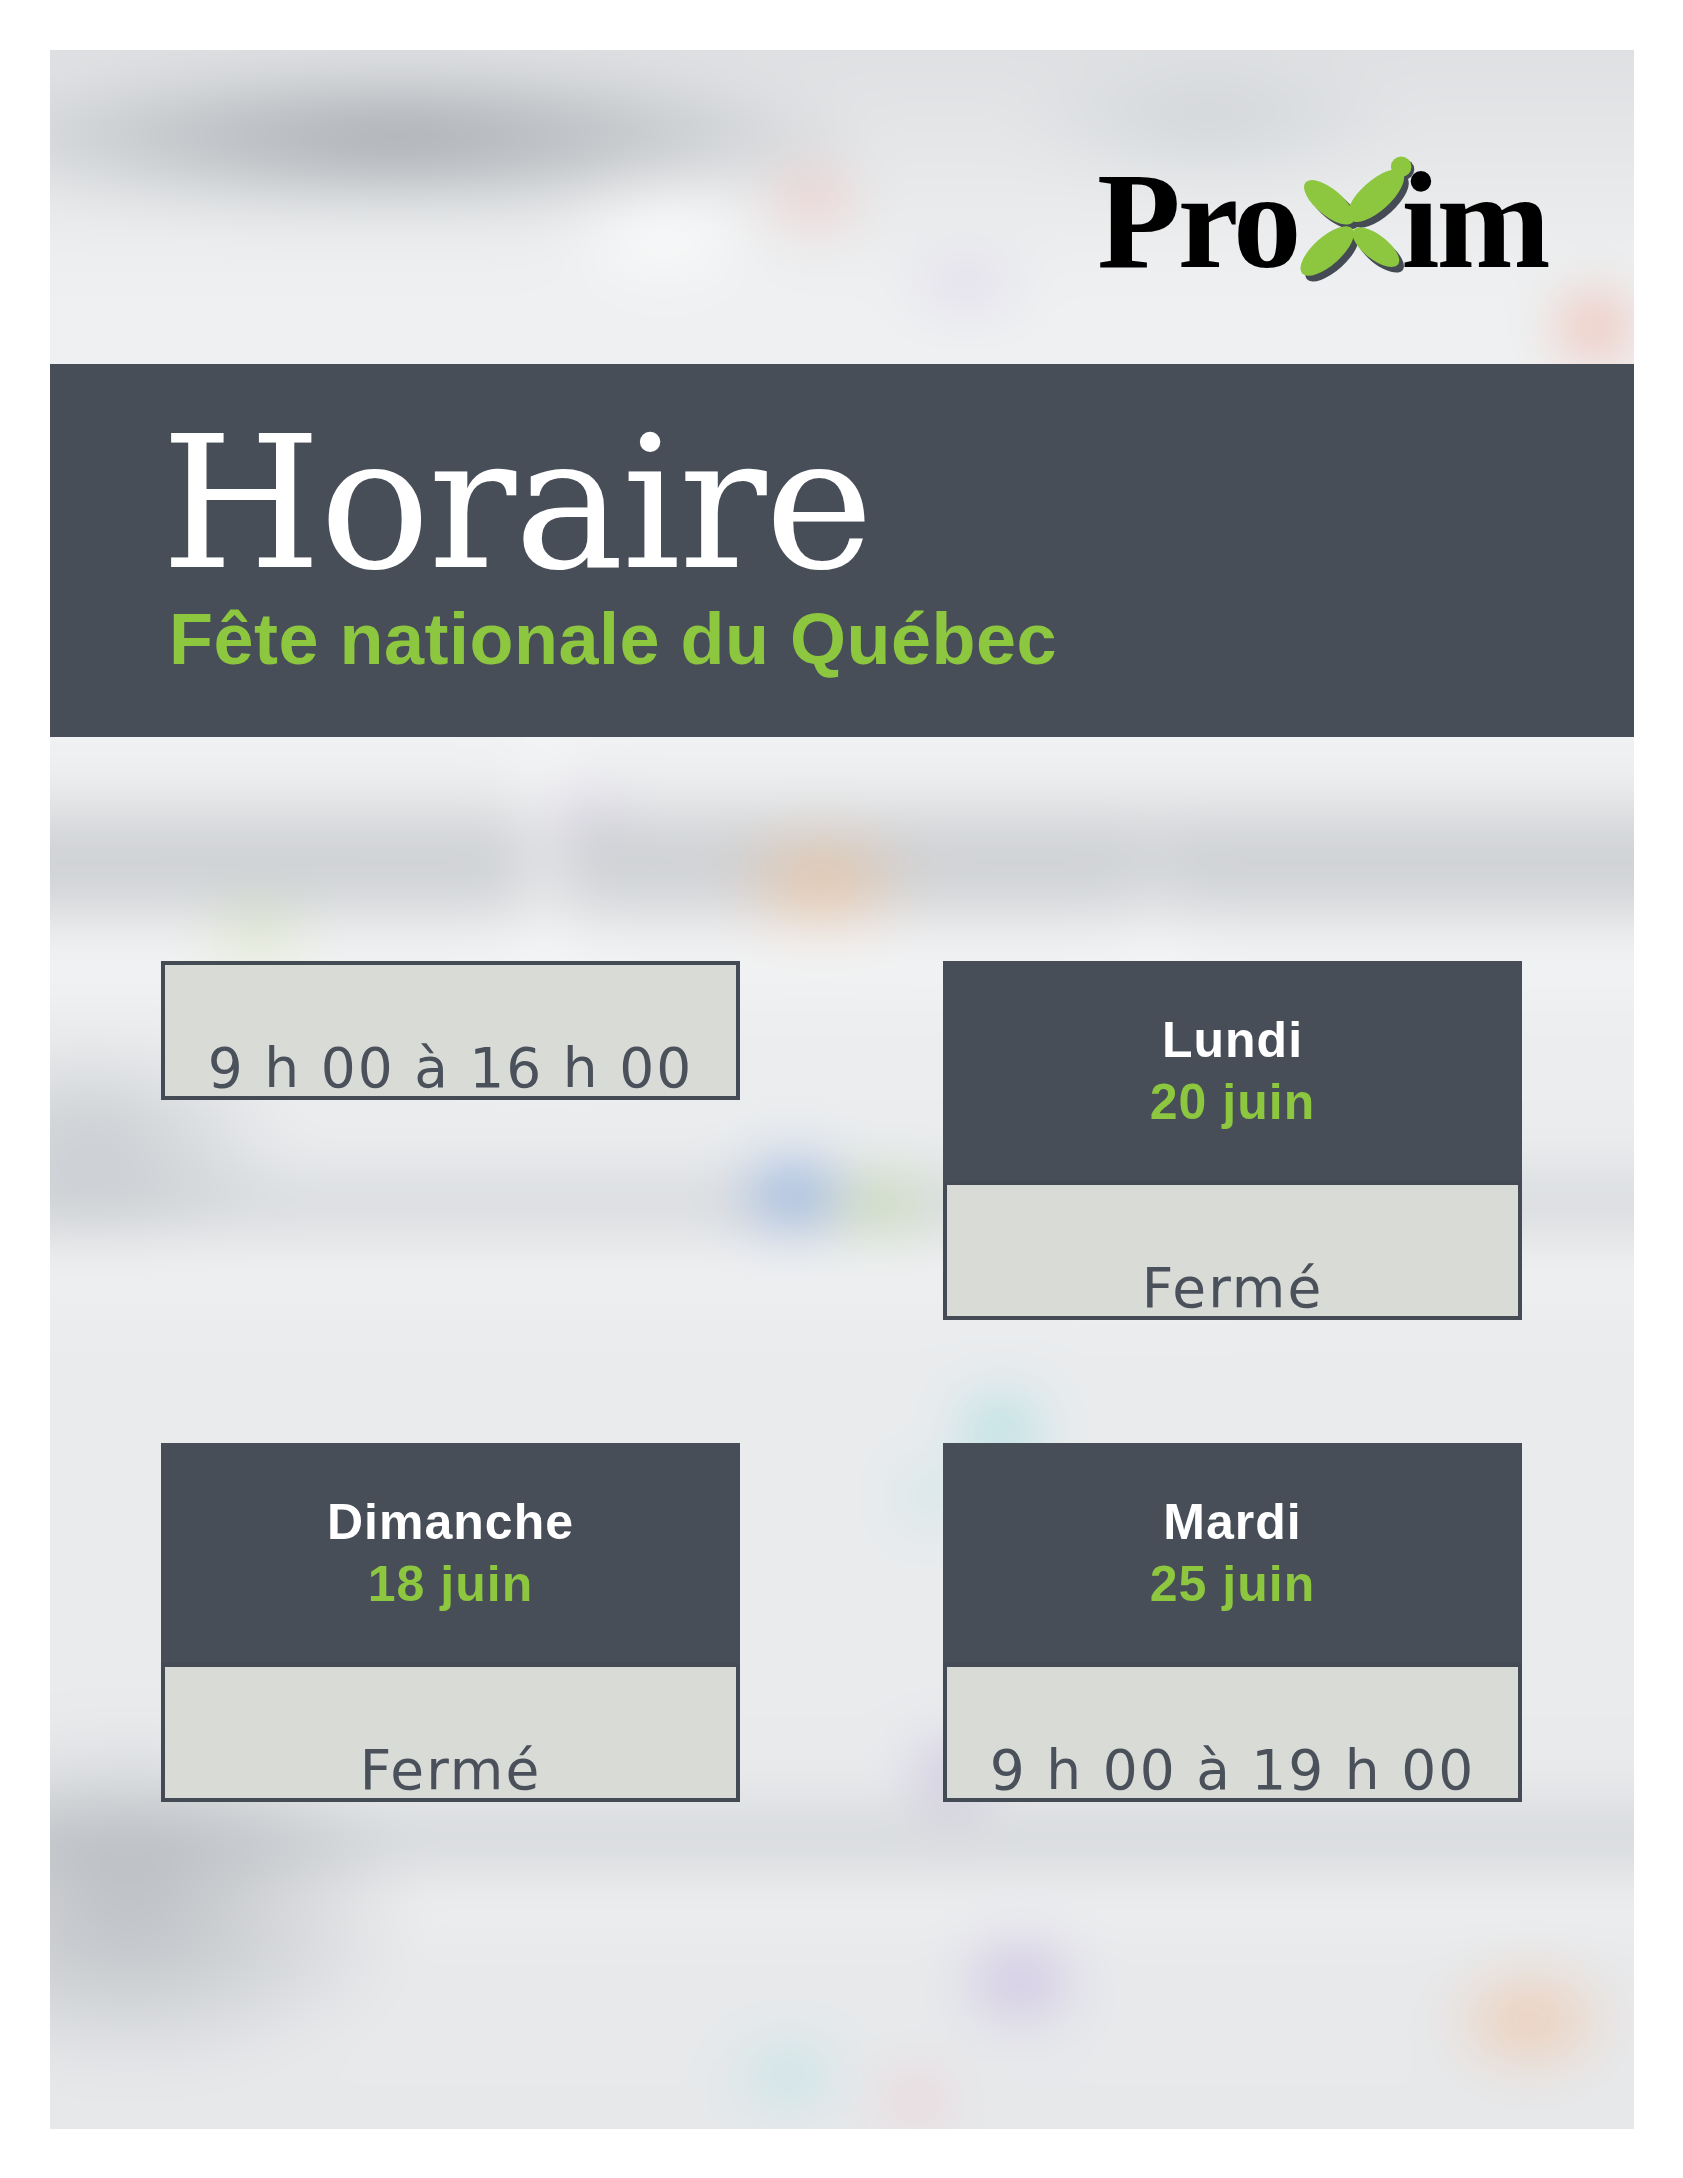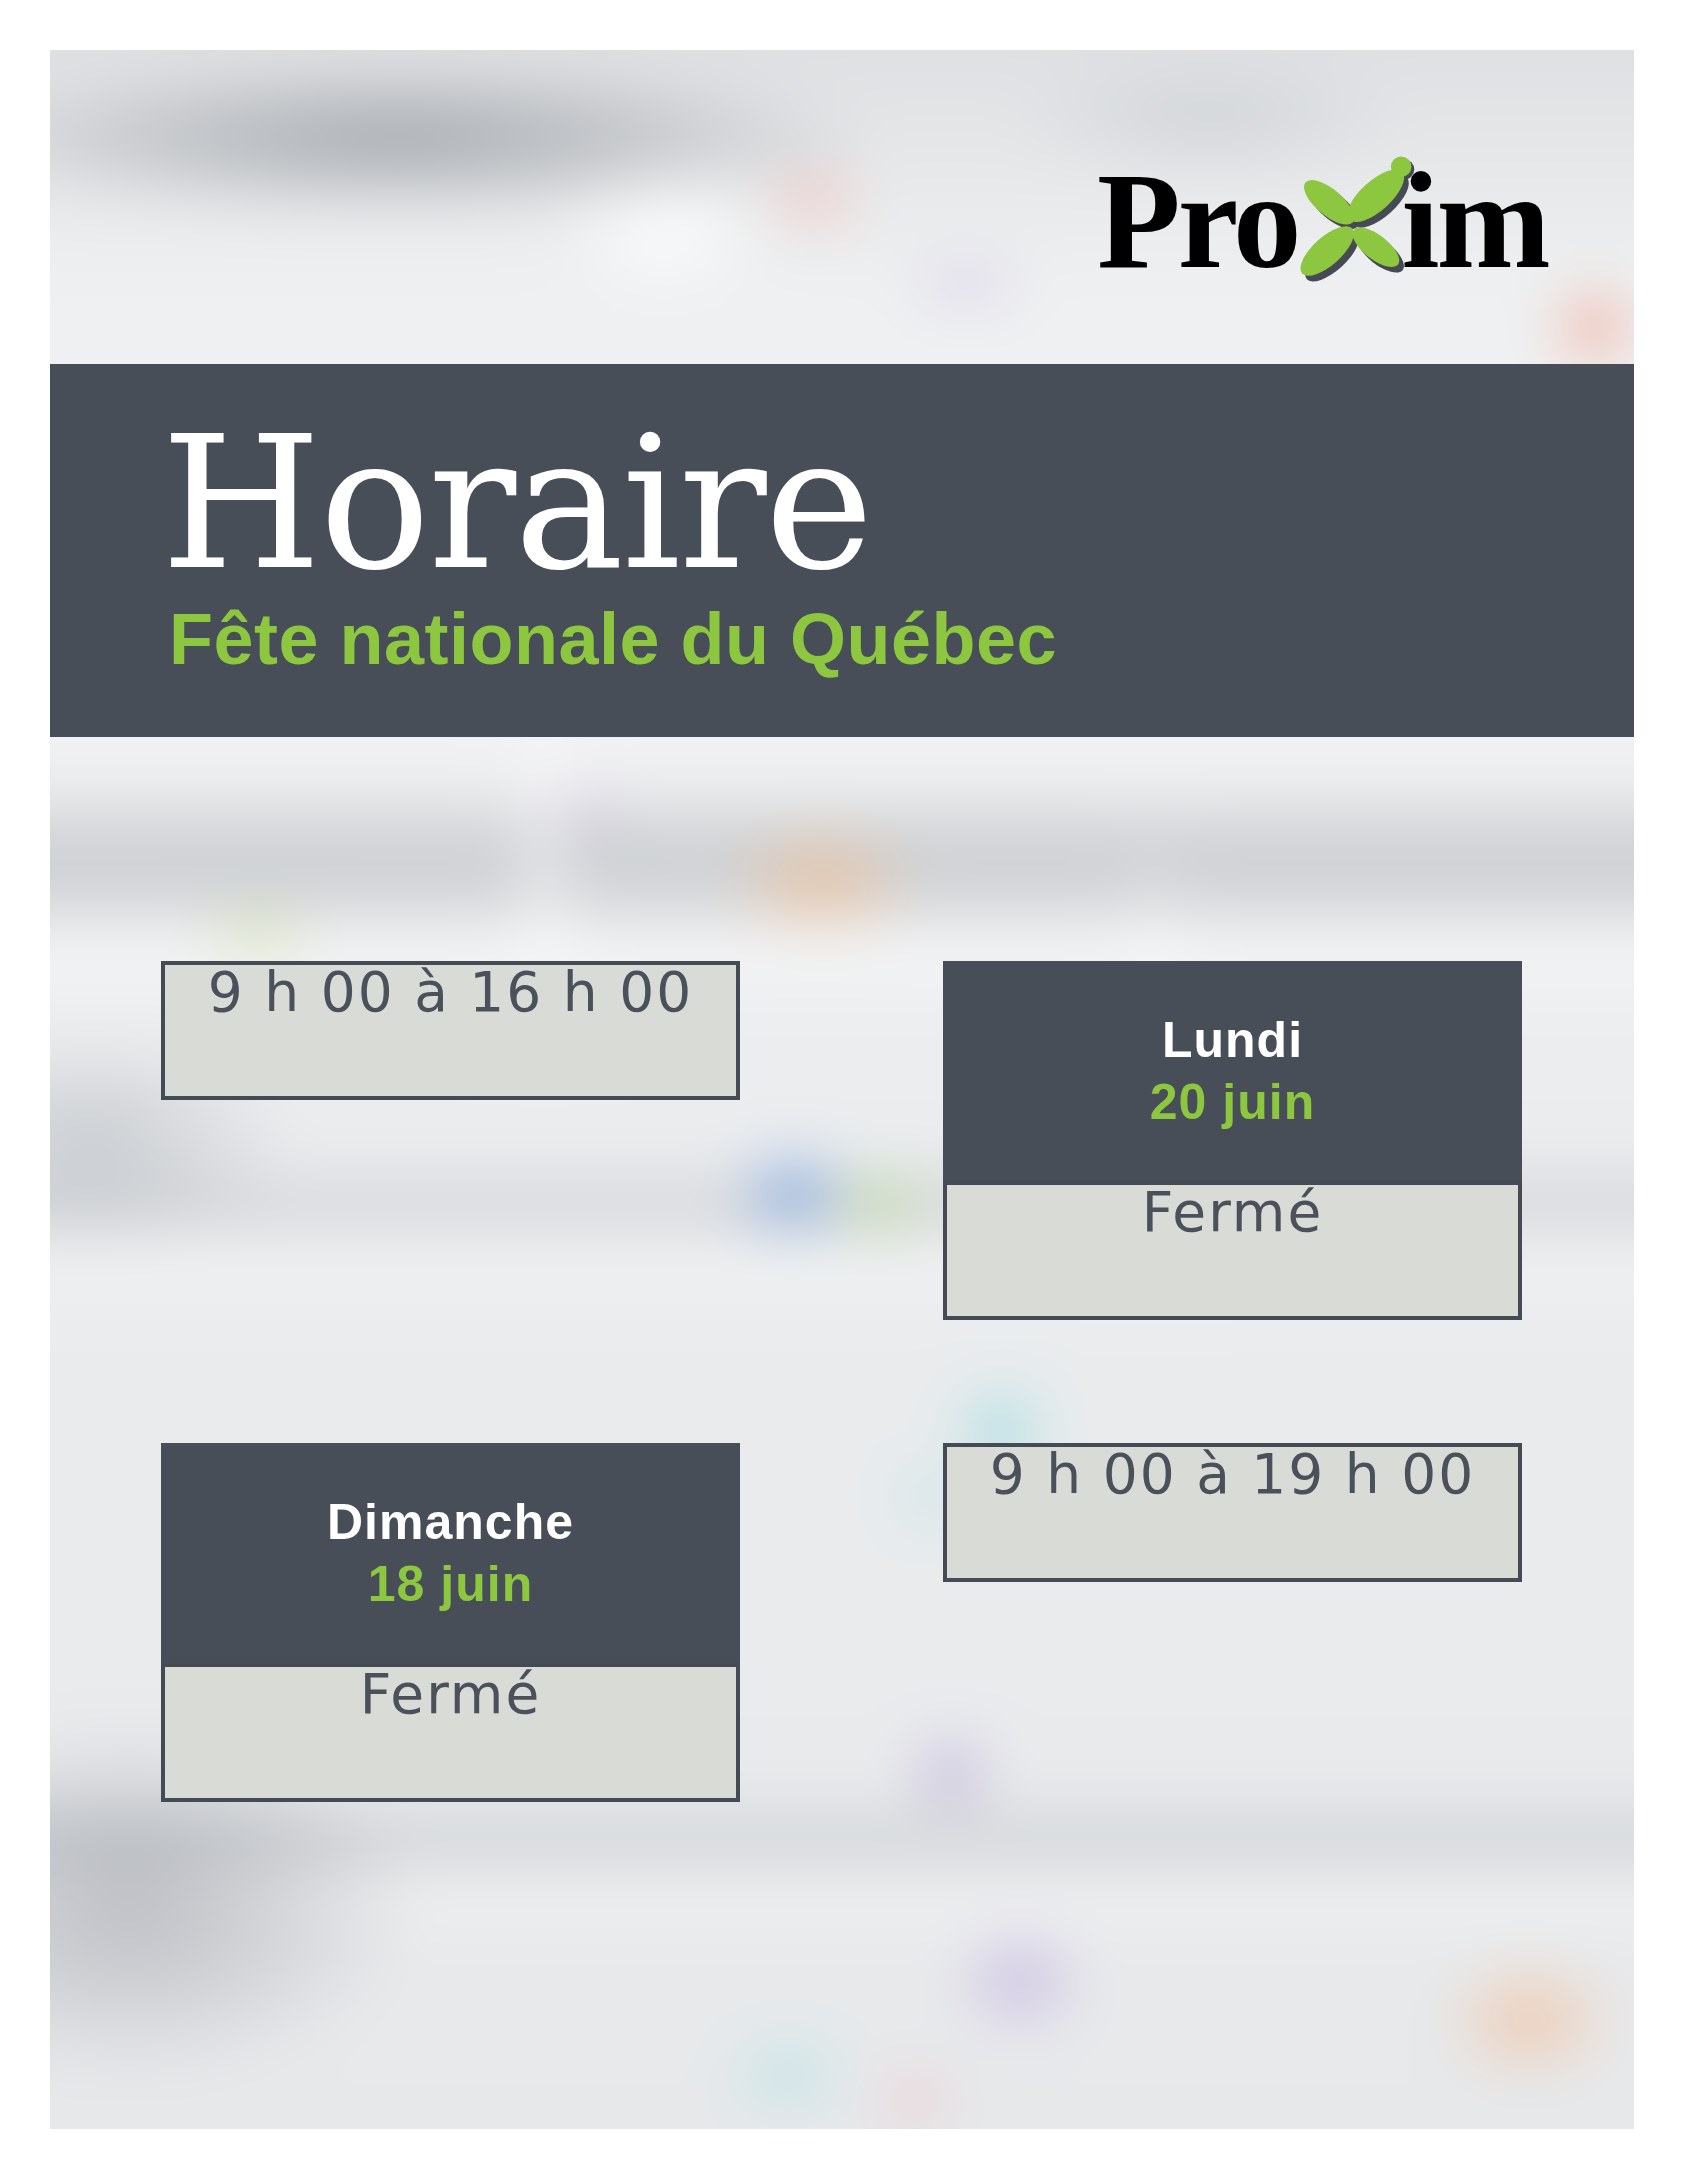--- a/index.html
+++ b/index.html
@@ -78,21 +78,21 @@
     display:flex;flex-direction:column;align-items:center;justify-content:center;gap:12px;
   }
   .card-day{
     font-weight:bold;font-size:50px;line-height:1;color:#ffffff;letter-spacing:1px;
   }
   .card-date{
     font-weight:bold;font-size:50px;line-height:1;color:#8DC63F;letter-spacing:1px;
   }
   .card-body{
     height:131px;background:#D9DBD7;border:4px solid #454B54;
-    display:flex;align-items:flex-start;justify-content:center;
+    display:flex;align-items:flex-end;justify-content:center;
   }
   .card-hours{
     font-family:"DejaVu Sans","Liberation Sans",sans-serif;
     font-size:55px;line-height:1;color:#4A515B;letter-spacing:2px;
   }
 </style>
 </head>
 <body>
 
 <div class="poster">
@@ -145,19 +145,23 @@
     <div class="card-header">
       <div class="card-day">Dimanche</div>
       <div class="card-date">18 juin</div>
     </div>
     <div class="card-body">
       <div class="card-hours">Fermé</div>
     </div>
   </div>
 
   <div class="card pos-4">
+    <div class="card-header">
+      <div class="card-day">Mardi</div>
+      <div class="card-date">25 juin</div>
+    </div>
     <div class="card-body">
       <div class="card-hours">9 h 00 à 19 h 00</div>
     </div>
   </div>
 
 </div>
 
 
 </body></html>

